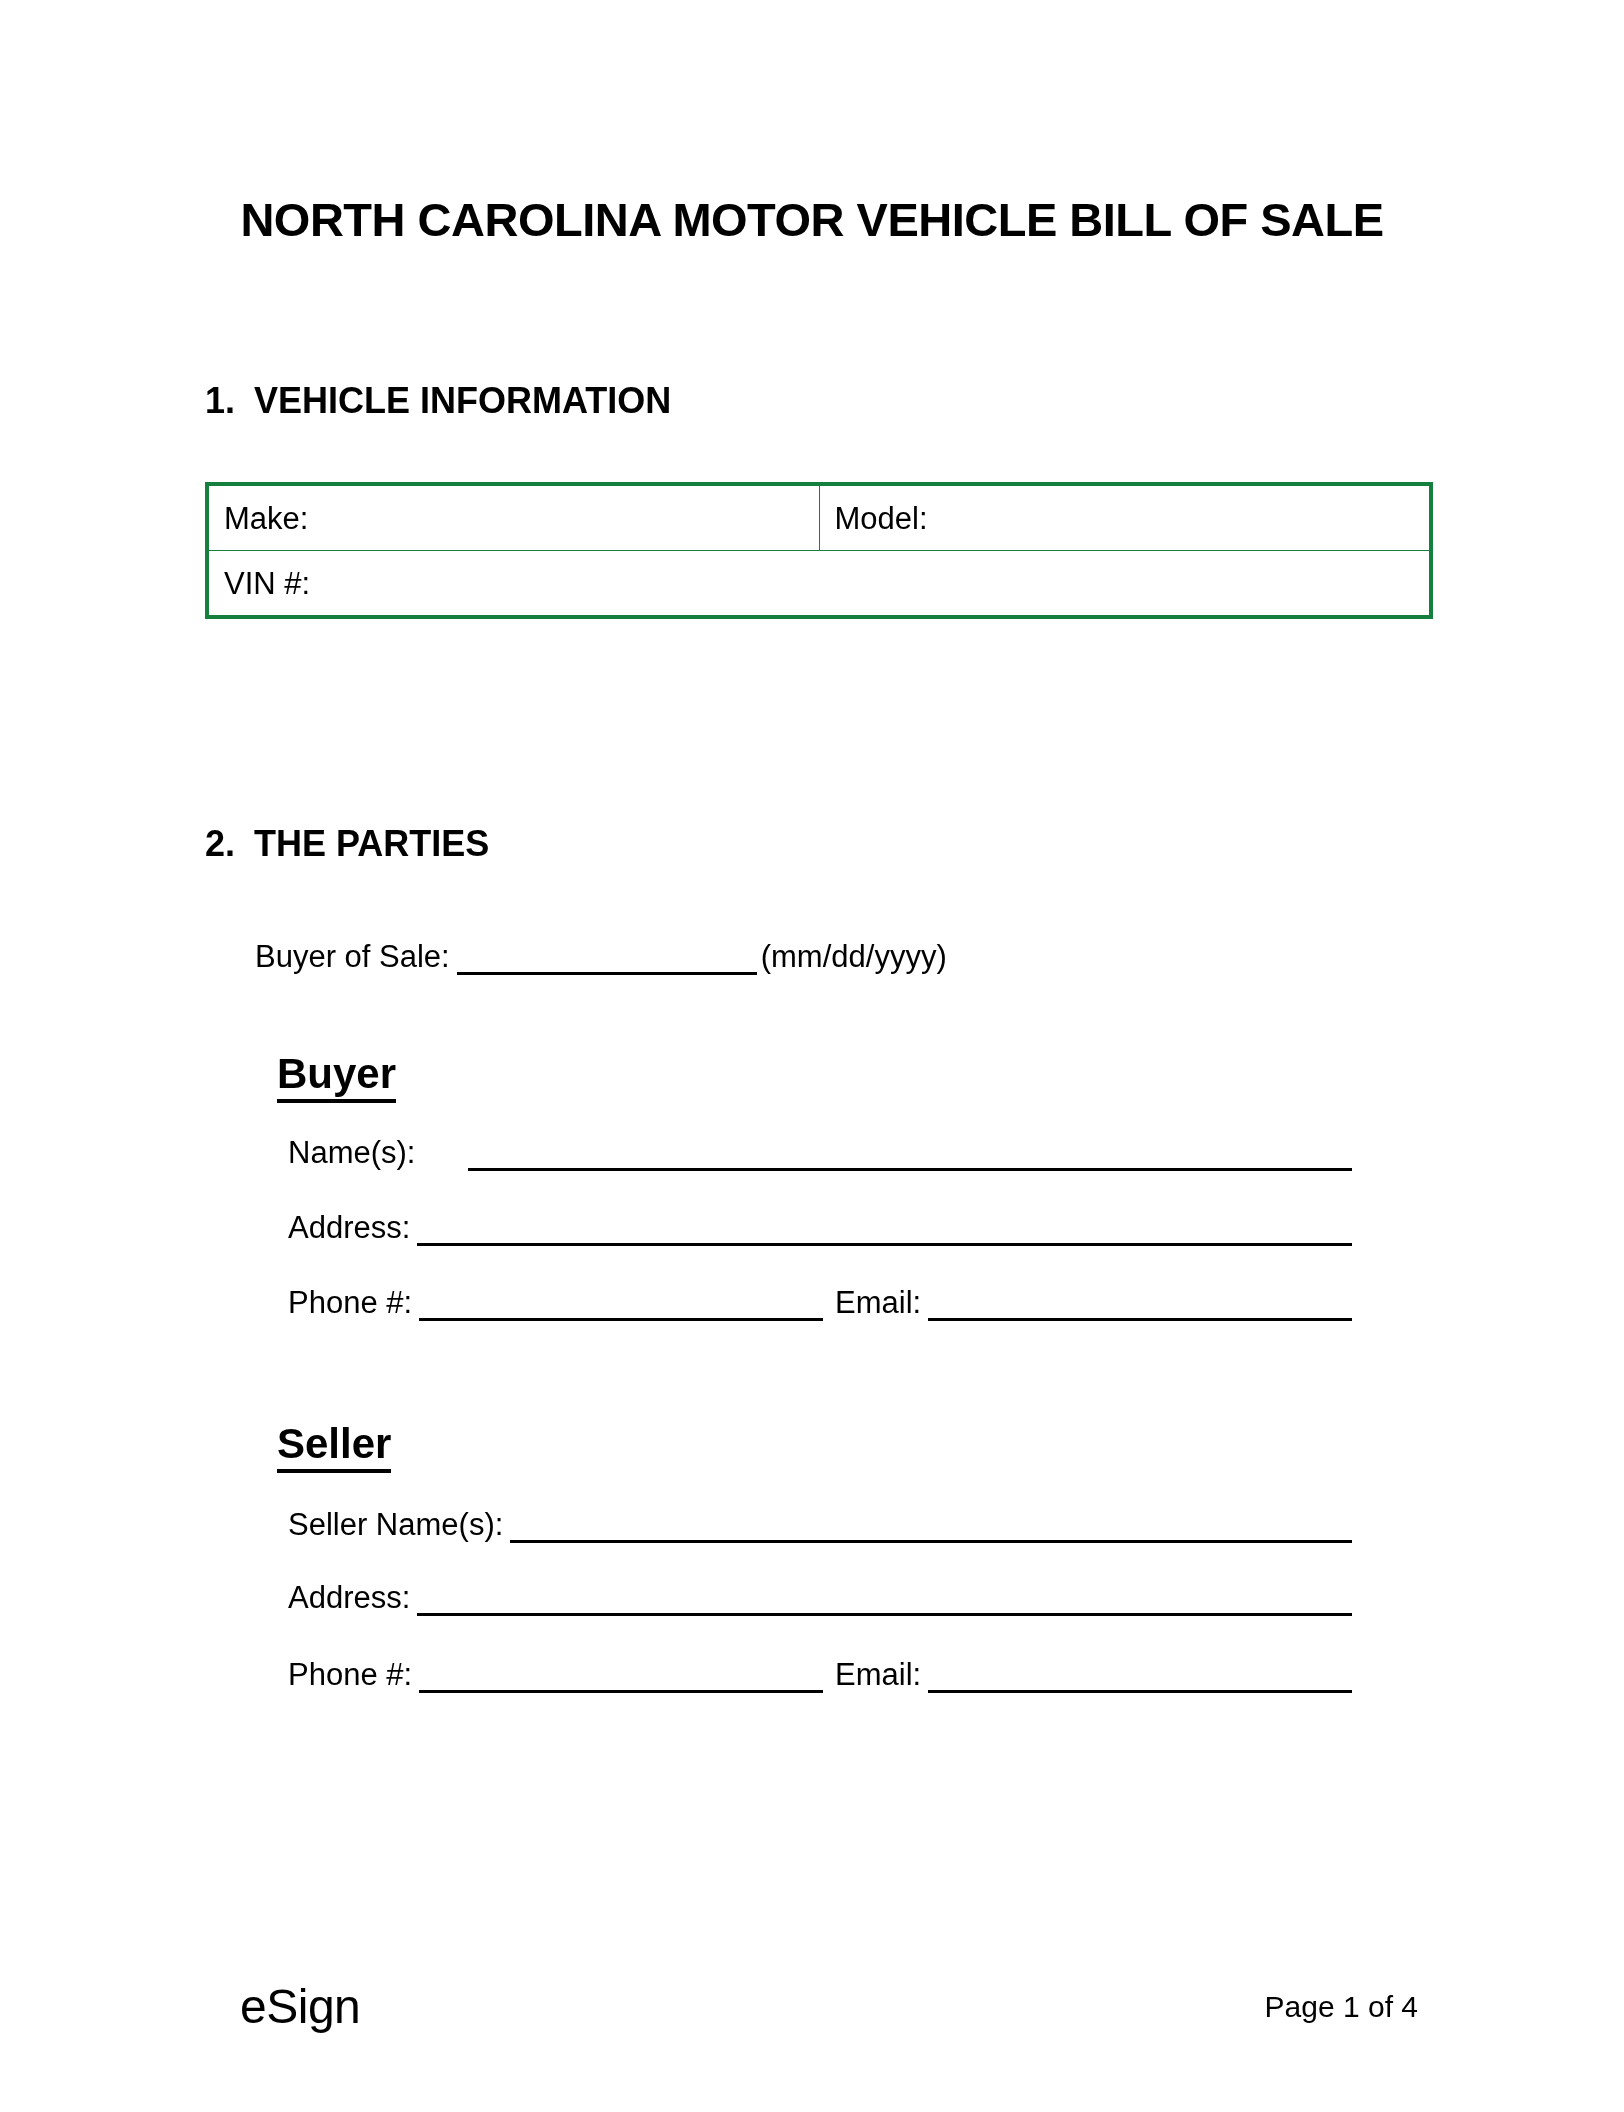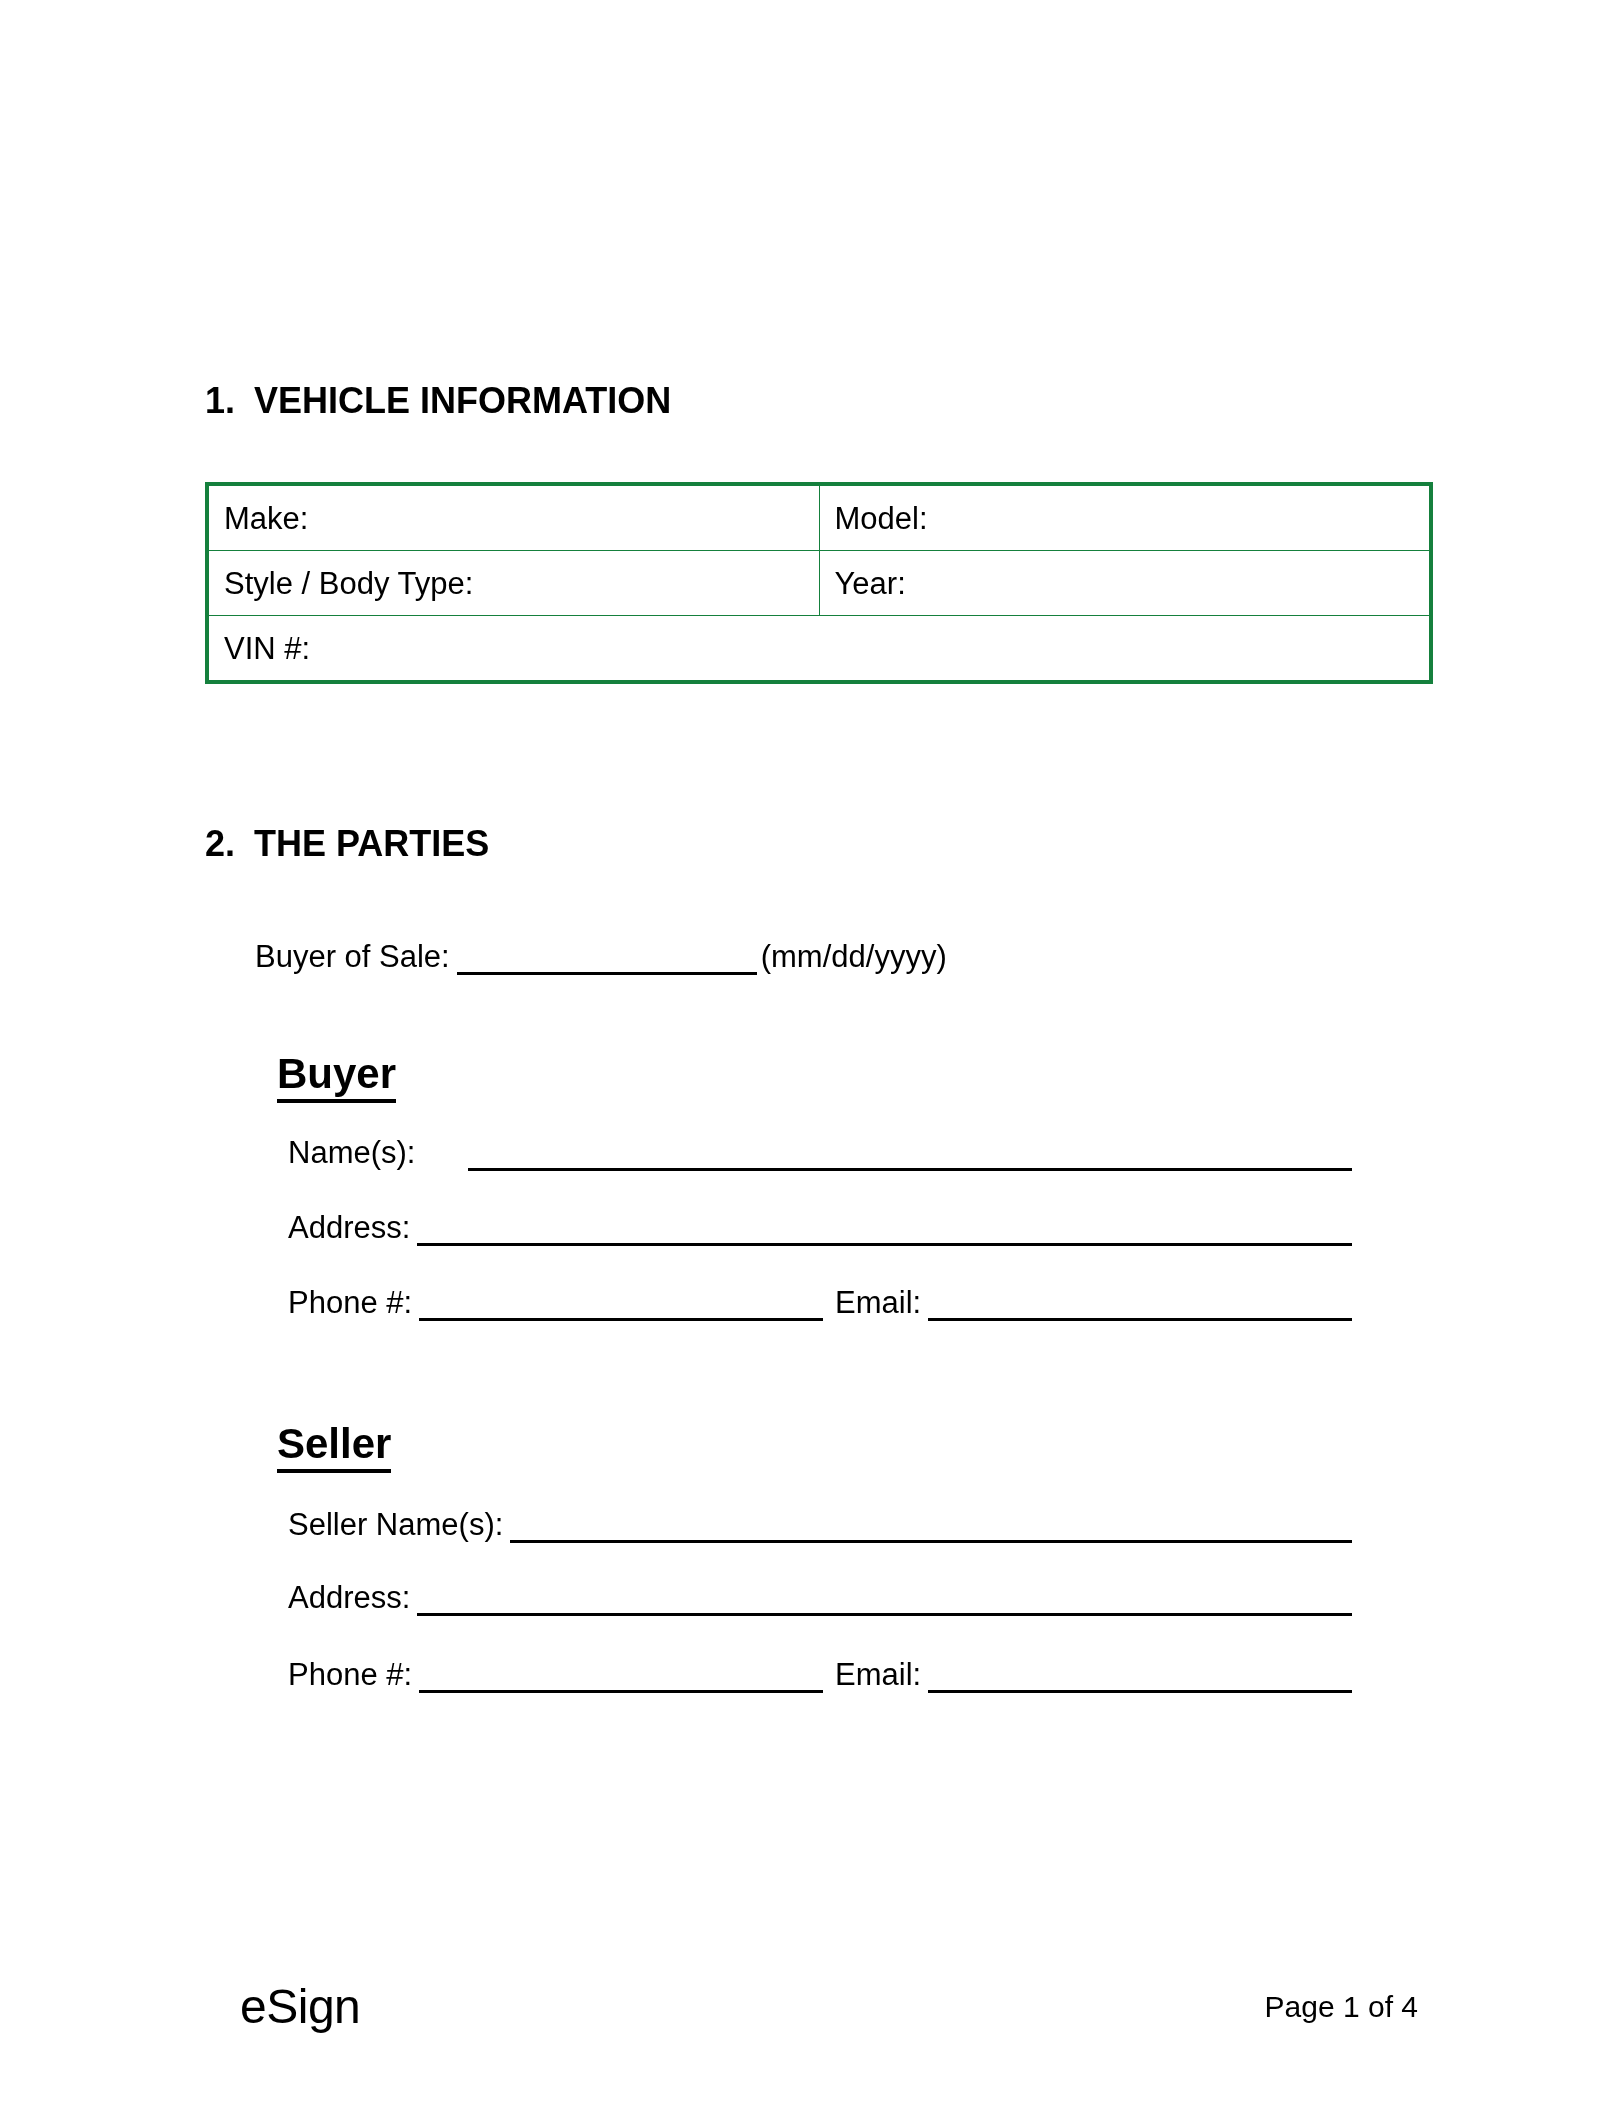--- a/index.html
+++ b/index.html
@@ -125,37 +125,34 @@
     right: 206px;
     font-size: 30px;
     line-height: 1;
   }
 </style>
 </head>
 <body>
 
 <div class="page">
 
+  <div class="doc-title">NORTH CAROLINA MOTOR VEHICLE BILL OF SALE</div>
 
   <div class="section-heading sec-1">
     <span class="sec-num">1.</span>
     <span>VEHICLE INFORMATION</span>
   </div>
 
   <table class="veh-table">
     <tbody>
       <tr>
         <td>Make:</td>
         <td>Model:</td>
       </tr>
       <tr>
-        <td>Style / Body Type:</td>
-        <td>Year:</td>
-      </tr>
-      <tr>
         <td colspan="2">VIN #:</td>
       </tr>
     </tbody>
   </table>
 
   <div class="section-heading sec-2">
     <span class="sec-num">2.</span>
     <span>THE PARTIES</span>
   </div>
 

